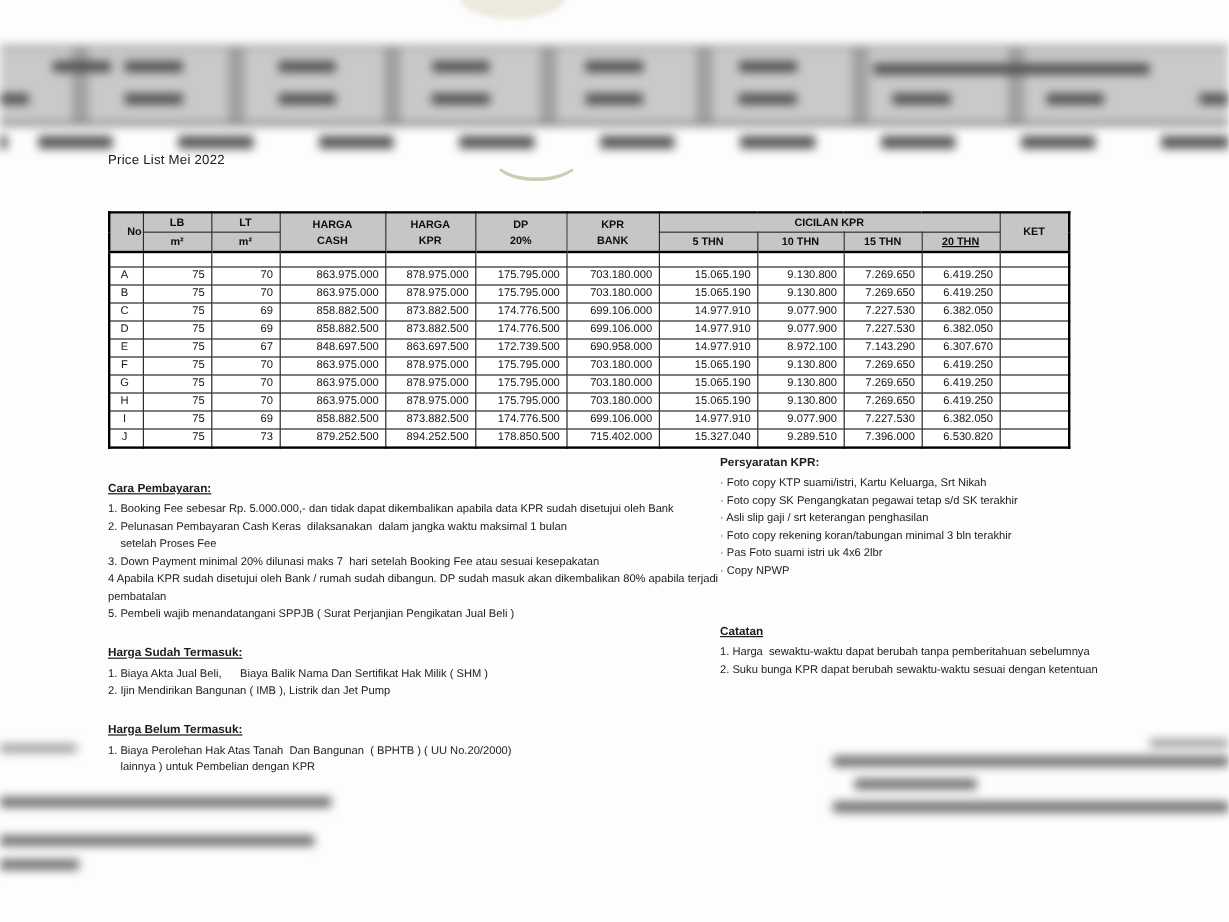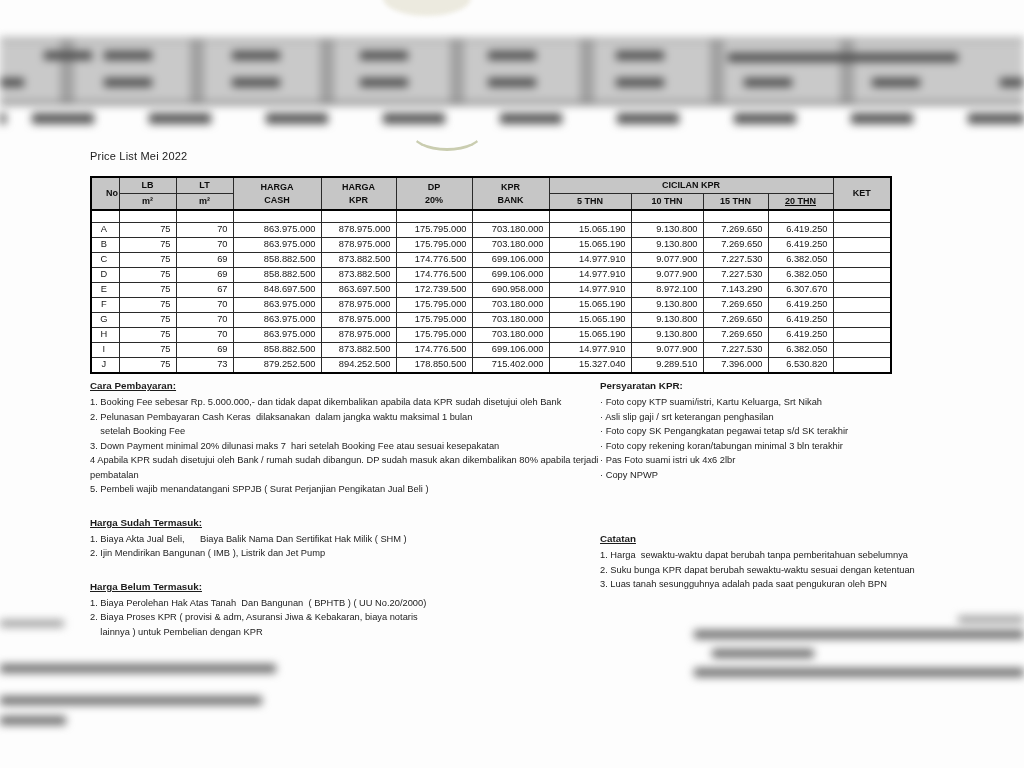--- a/index.html
+++ b/index.html
@@ -35,21 +35,21 @@
     position:absolute;left:0;top:113px;width:1024px;height:11px;
     background:repeating-linear-gradient(90deg,#585858 0 62px,transparent 62px 117px);
     background-position-x:32px;
   }
   .blob{position:absolute;background:#6f6f6f;border-radius:2px;}
   .blob.light{background:#9a9a9a;}
   
   .wm-top{position:absolute;left:383px;top:-20px;width:88px;height:36px;background:#eceadf;border-radius:50%;filter:blur(2px);}
   .wm-arc{position:absolute;left:410px;top:112px;width:70px;height:34px;border:2px solid transparent;border-bottom:3px solid #b9bd97;border-radius:50%;opacity:.75;}
   
-  .doc-title{position:absolute;left:90px;top:150px;font-size:11px;color:#1b1b1b;letter-spacing:.2px;}
+  .doc-title{position:absolute;left:90px;top:128px;font-size:11px;color:#1b1b1b;letter-spacing:.2px;}
   table.price{
     position:absolute;left:90px;top:176px;width:800px;
     border-collapse:collapse;table-layout:fixed;
     border:2px solid #000;background:#fff;
   }
   table.price th,table.price td{
     border:1px solid #2a2a2a;overflow:hidden;white-space:nowrap;
   }
   table.price th{
     background:var(--header-bg,#c6c6c6);
@@ -58,24 +58,24 @@
   }
   th.two-line div{line-height:13px;}
   th.th-20{text-align:left;padding-left:2px;text-decoration:underline;}
   table.price td{font-size:9.3px;height:14px;padding:0 5px 0 2px;line-height:1;}
   tr.spacer-row td{border-top:2px solid #000;height:11px;}
   td.c-letter{text-align:center;padding:0;}
   td.c-size{text-align:right;padding-right:15px;}
   td.c-num{text-align:right;padding-right:5px;}
   
   .notes{position:absolute;top:380px;font-size:9.3px;color:#1c1c1c;}
-  .notes-left{left:90px;width:530px;}
+  .notes-left{left:90px;width:530px;margin-top:22px;}
   .notes-right{left:600px;width:330px;}
   .note-section + .note-section{margin-top:20px;}
-  .notes-right .note-section + .note-section{margin-top:51px;}
+  .notes-right .note-section + .note-section{margin-top:39px;}
   .note-title{font-weight:bold;font-size:9.8px;margin-bottom:4px;}
   .note-title.u{text-decoration:underline;}
   .note-line{line-height:14.5px;white-space:pre-wrap;}
 </style>
 </head>
 <body>
 
 <div class="blur-layer">
   <div class="bt-band">
     <div class="bt-seps"></div>
@@ -305,46 +305,44 @@
         <td class="c-num"></td>
       </tr>
     </tbody>
 </table>
 
 <div class="notes notes-left">
     <div class="note-section">
       <div class="note-title u">Cara Pembayaran:</div>
       <div class="note-line">1. Booking Fee sebesar Rp. 5.000.000,- dan tidak dapat dikembalikan apabila data KPR sudah disetujui oleh Bank</div>
       <div class="note-line">2. Pelunasan Pembayaran Cash Keras  dilaksanakan  dalam jangka waktu maksimal 1 bulan</div>
-      <div class="note-line">    setelah Booking Fee</div>
+      <div class="note-line">    setelah Proses Fee</div>
       <div class="note-line">3. Down Payment minimal 20% dilunasi maks 7  hari setelah Booking Fee atau sesuai kesepakatan</div>
       <div class="note-line">4 Apabila KPR sudah disetujui oleh Bank / rumah sudah dibangun. DP sudah masuk akan dikembalikan 80% apabila terjadi pembatalan</div>
       <div class="note-line">5. Pembeli wajib menandatangani SPPJB ( Surat Perjanjian Pengikatan Jual Beli )</div>
     </div>
     <div class="note-section">
       <div class="note-title u">Harga Sudah Termasuk:</div>
       <div class="note-line">1. Biaya Akta Jual Beli,      Biaya Balik Nama Dan Sertifikat Hak Milik ( SHM )</div>
       <div class="note-line">2. Ijin Mendirikan Bangunan ( IMB ), Listrik dan Jet Pump</div>
     </div>
     <div class="note-section">
       <div class="note-title u">Harga Belum Termasuk:</div>
       <div class="note-line">1. Biaya Perolehan Hak Atas Tanah  Dan Bangunan  ( BPHTB ) ( UU No.20/2000)</div>
-      <div class="note-line">2. Biaya Proses KPR ( provisi &amp; adm, Asuransi Jiwa &amp; Kebakaran, biaya notaris</div>
       <div class="note-line">    lainnya ) untuk Pembelian dengan KPR</div>
     </div>
   </div>
 <div class="notes notes-right">
     <div class="note-section">
       <div class="note-title">Persyaratan  KPR:</div>
       <div class="note-line">· Foto copy KTP suami/istri, Kartu Keluarga, Srt Nikah</div>
+      <div class="note-line">· Foto copy SK Pengangkatan pegawai tetap s/d SK terakhir</div>
       <div class="note-line">· Asli slip gaji / srt keterangan penghasilan</div>
-      <div class="note-line">· Foto copy SK Pengangkatan pegawai tetap s/d SK terakhir</div>
       <div class="note-line">· Foto copy rekening koran/tabungan minimal 3 bln terakhir</div>
       <div class="note-line">· Pas Foto suami istri uk 4x6 2lbr</div>
       <div class="note-line">· Copy NPWP</div>
     </div>
     <div class="note-section">
       <div class="note-title u">Catatan</div>
       <div class="note-line">1. Harga  sewaktu-waktu dapat berubah tanpa pemberitahuan sebelumnya</div>
       <div class="note-line">2. Suku bunga KPR dapat berubah sewaktu-waktu sesuai dengan ketentuan</div>
-      <div class="note-line">3. Luas tanah sesungguhnya adalah pada saat pengukuran oleh BPN</div>
     </div>
   </div>
 
 </body></html>

